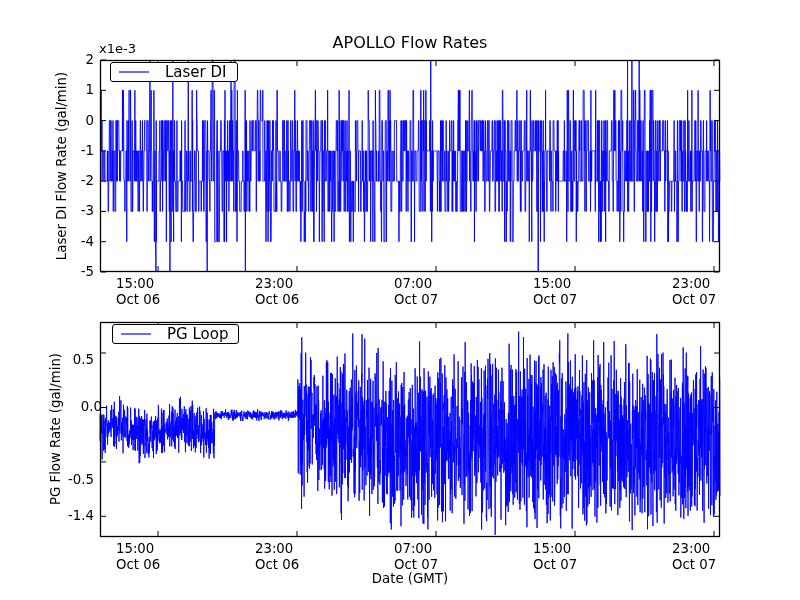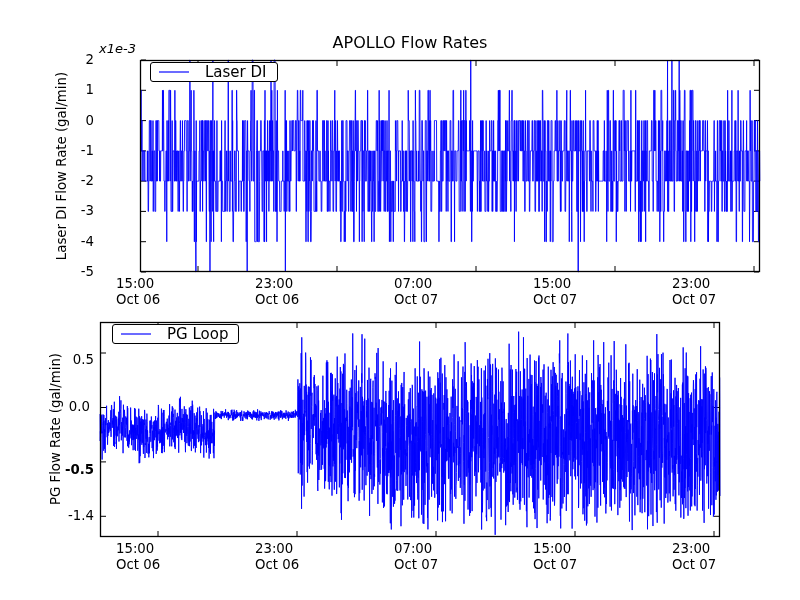--- a/index.html
+++ b/index.html
@@ -6,21 +6,21 @@
   body{
     width:800px;height:600px;background:#ffffff;color:#000;
     font-family:"DejaVu Sans","Liberation Sans",sans-serif;
     position:relative;overflow:hidden;
   }
   .figure{position:absolute;left:0;top:0;width:800px;height:600px;background:#fff;}
   .fig-title{
     position:absolute;left:100px;top:33px;width:620px;text-align:center;
     font-size:16px;line-height:19px;white-space:nowrap;
   }
-  .offset-text{position:absolute;left:99px;top:41px;font-size:13px;font-style:italic;}
+  .offset-text{position:absolute;left:99px;top:41px;font-size:13px;}
   .axes{position:absolute;}
   .axes svg{position:absolute;left:0;top:0;overflow:visible;display:block;}
   .ylabel{
     position:absolute;white-space:nowrap;font-size:13.3px;
     transform:translate(-50%,-50%) rotate(-90deg);
   }
   .xlabel{
     position:absolute;left:100px;top:571px;width:620px;text-align:center;
     font-size:13.3px;white-space:nowrap;
   }
@@ -41,22 +41,23 @@
 </head>
 <body>
 
 <div class="figure">
 
   <div class="fig-title">APOLLO Flow Rates</div>
   <div class="offset-text">x1e-3</div>
 
   <div class="ylabel" style="left:61px;top:166px;">Laser DI Flow Rate (gal/min)</div>
   <div class="ylabel" style="left:55px;top:429px;">PG Flow Rate (gal/min)</div>
+  <div class="xlabel">Date (GMT)</div>
 
-  <div class="axes" id="axes-top" style="left:100px;top:60px;width:620px;height:212px;margin-left:40px;">
+  <div class="axes" id="axes-top" style="left:100px;top:60px;width:620px;height:212px;">
     <div class="legend" style="left:10px;top:2px;">
       <span class="legend-line"></span>
       <span class="legend-label">Laser DI</span>
     </div>
   <svg width="620" height="212" viewBox="0 0 620 212">
         <line x1="58.0" y1="211" x2="58.0" y2="206" stroke="#000000" stroke-width="1"></line>
         <line x1="58.0" y1="1" x2="58.0" y2="6" stroke="#000000" stroke-width="1"></line>
         <line x1="197.0" y1="211" x2="197.0" y2="206" stroke="#000000" stroke-width="1"></line>
         <line x1="197.0" y1="1" x2="197.0" y2="6" stroke="#000000" stroke-width="1"></line>
         <line x1="336.0" y1="211" x2="336.0" y2="206" stroke="#000000" stroke-width="1"></line>
@@ -137,22 +138,22 @@
     </div>
     <div class="tick-label xtick" style="left: 532.982px; top: 276px;">
       <div>15:00</div>
       <div>Oct 07</div>
     </div>
     <div class="tick-label xtick" style="left: 671.986px; top: 276px;">
       <div>23:00</div>
       <div>Oct 07</div>
     </div>
     <div class="tick-label ytick" style="left: 48px; top: 344.025px; margin-top: 7px;">0.5</div>
-    <div class="tick-label ytick" style="left: 44px; top: 398.456px;">0.0</div>
-    <div class="tick-label ytick" style="left: 48px; top: 461px; font-weight: bold;">-0.5</div>
+    <div class="tick-label ytick" style="left: 56px; top: 398.456px;">0.0</div>
+    <div class="tick-label ytick" style="left: 48px; top: 471px;">-0.5</div>
     <div class="tick-label ytick" style="left: 48px; top: 507.316px;">-1.4</div>
     <div class="tick-label xtick" style="left: 115.97px; top: 541px;">
       <div>15:00</div>
       <div>Oct 06</div>
     </div>
     <div class="tick-label xtick" style="left: 254.974px; top: 541px;">
       <div>23:00</div>
       <div>Oct 06</div>
     </div>
     <div class="tick-label xtick" style="left: 393.978px; top: 541px;">

